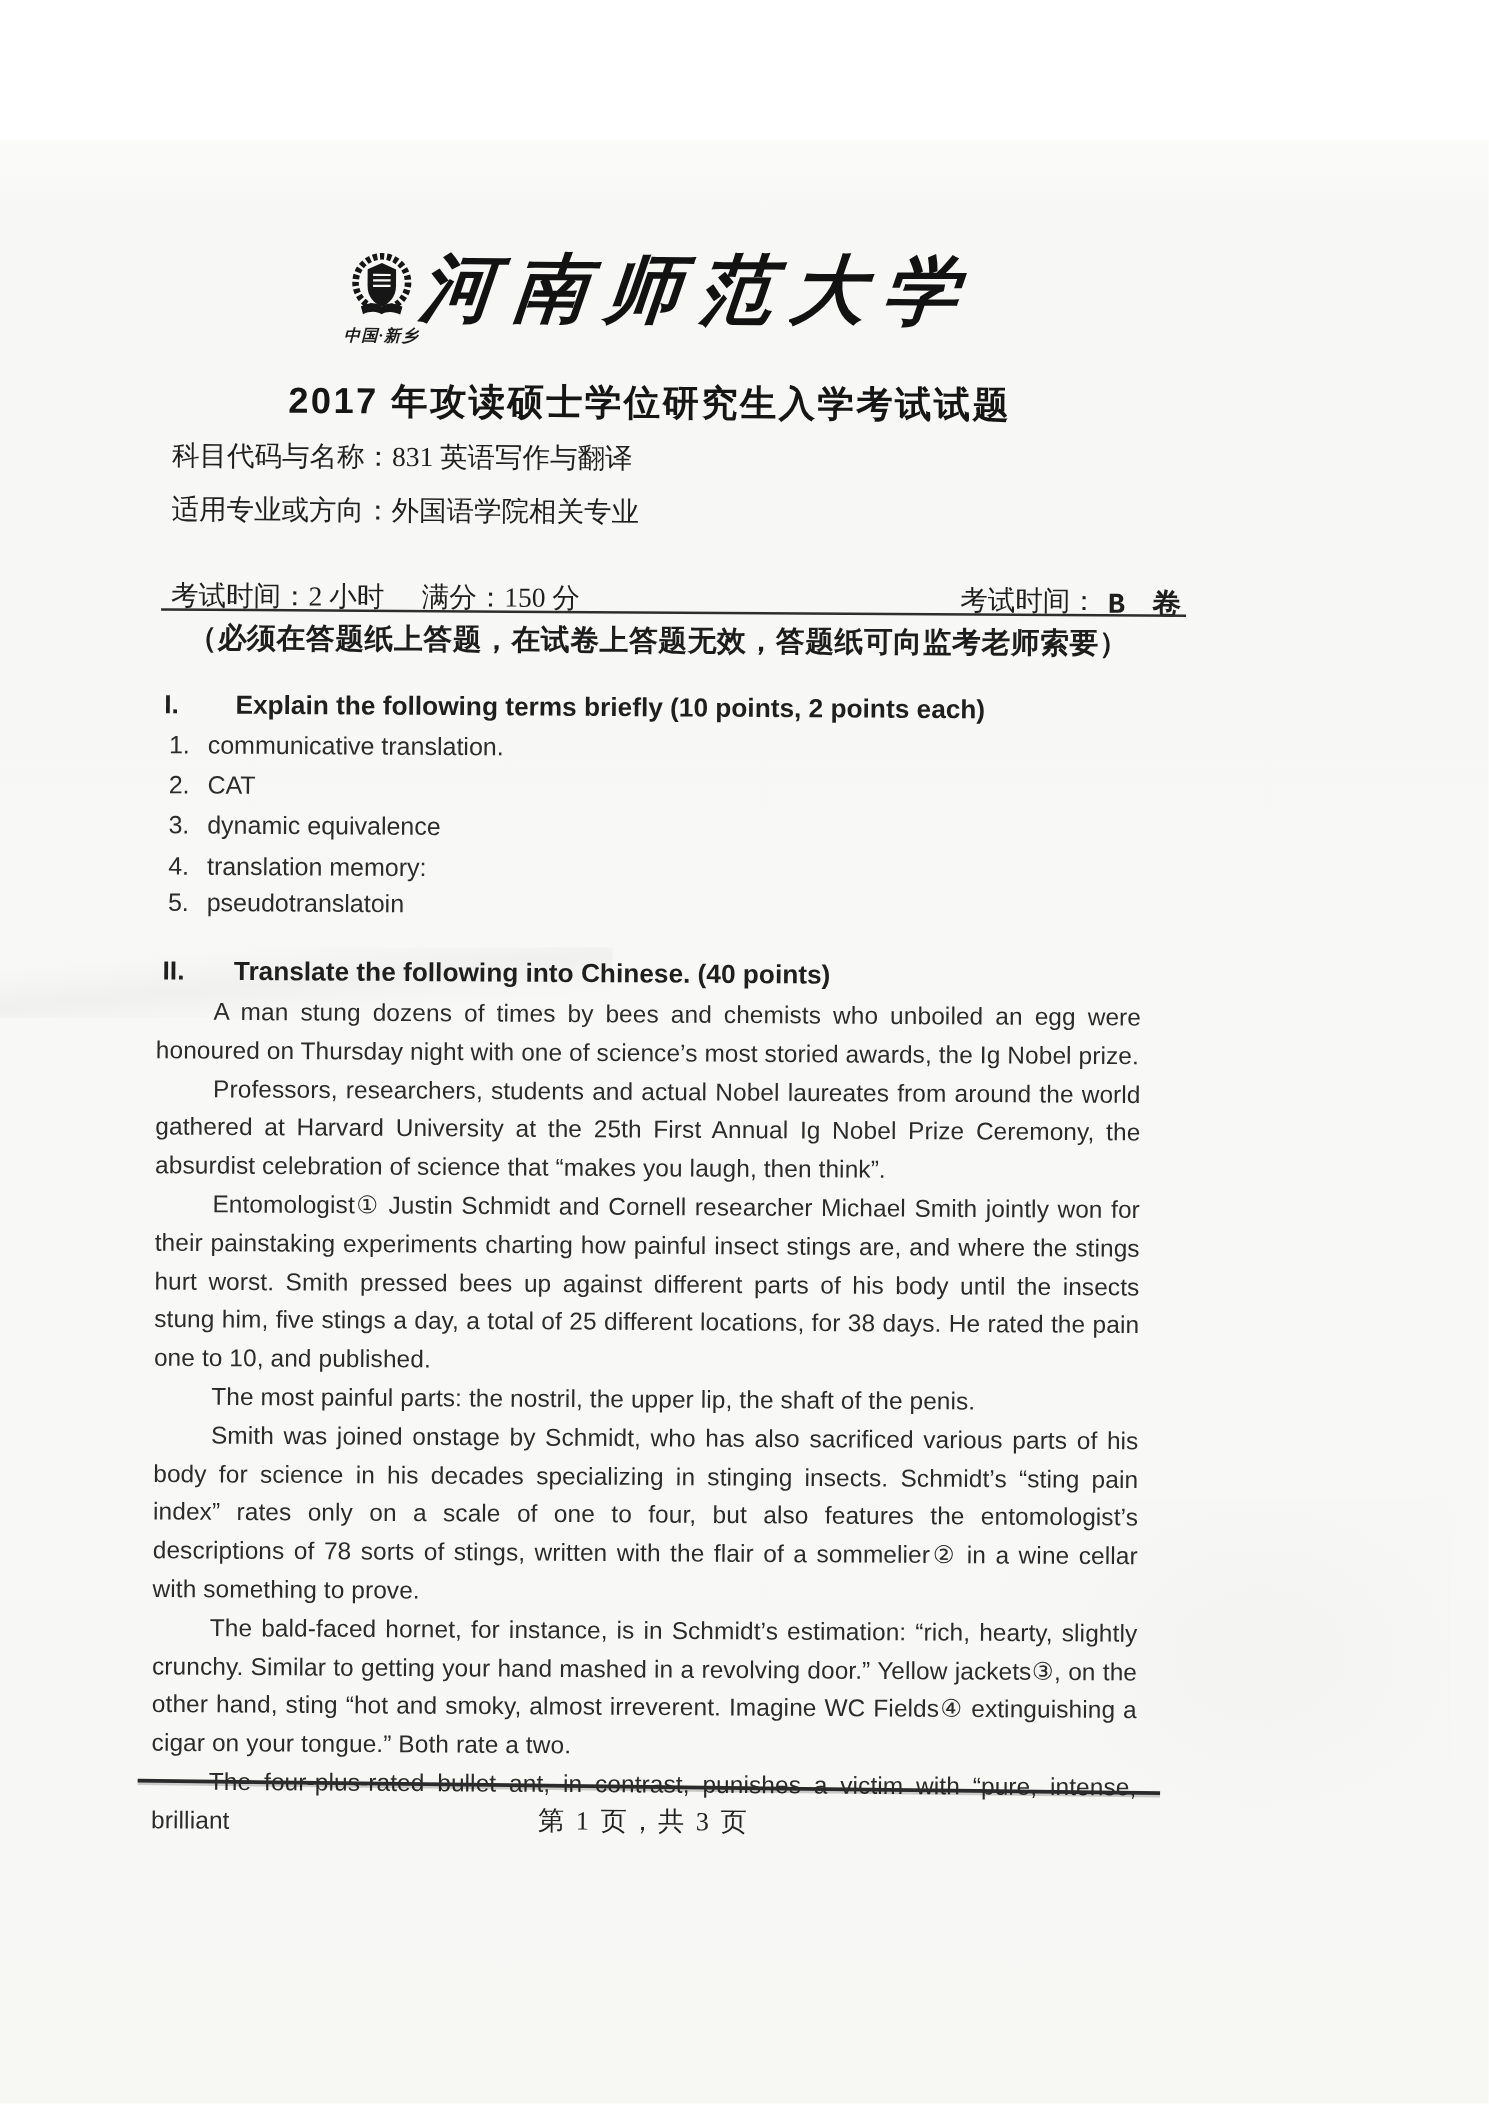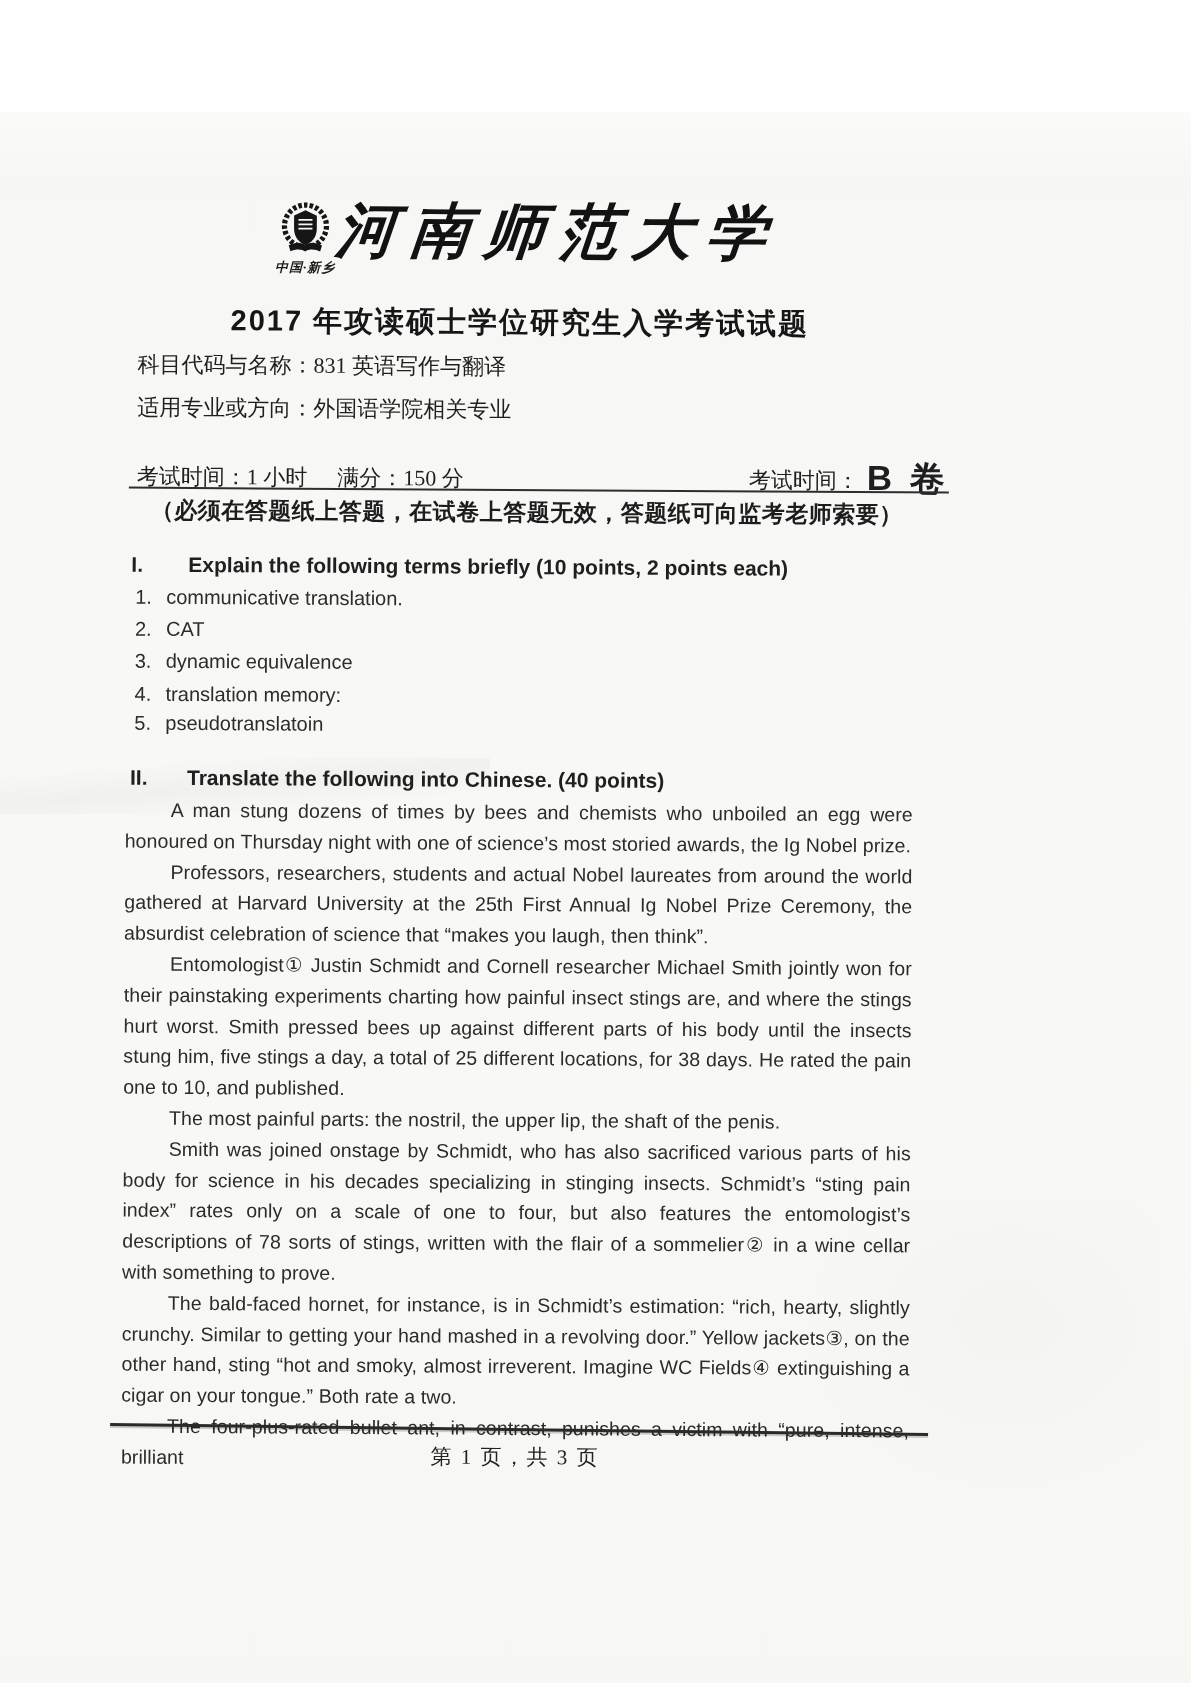--- a/index.html
+++ b/index.html
@@ -32,21 +32,21 @@
     font-weight:bold;font-size:29px;letter-spacing:2px;color:#161616;
     font-family:"Liberation Sans",sans-serif;white-space:nowrap;
   }
   .meta-line{position:absolute;left:138px;font-family:"Liberation Serif",serif;
     font-size:22px;color:#1f1f1f;white-space:nowrap;}
   .meta-subject{top:352px;}
   .meta-major{top:395px;}
   .meta-exam{top:440px;width:812px;display:flex;align-items:baseline;}
   .meta-score{margin-left:30px;margin-top:24px;}
   .meta-paperno{margin-left:auto;margin-right:0px;display:flex;align-items:baseline;}
-  .paper-value{font-size:35px;font-weight:bold;font-family:Liberation Sans, sans-serif;
+  .paper-value{font-size:23px;font-weight:bold;font-family:Liberation Mono, monospace;
     margin-left:8px;letter-spacing:4px;position:relative;top:2px;}
   .rule-top{position:absolute;left:130px;top:489px;width:820px;height:2px;background:#2e2e2e;}
   .notice{position:absolute;left:152px;top:497px;width:800px;
     font-family:"Liberation Serif",serif;font-weight:600;font-size:23px;color:#1d1d1d;
     letter-spacing:0.5px;white-space:nowrap;}
 
   
   .sec-head{position:absolute;left:133px;display:flex;font-weight:bold;font-size:21px;color:#1f1f1f;}
   .sec1-head{top:555px;}
   .sec2-head{top:768px;}
@@ -87,21 +87,21 @@
 
   <div class="exam-title">2017 年攻读硕士学位研究生入学考试试题</div>
 
   <div class="meta-line meta-subject">
     <span>科目代码与名称：</span><span>831 英语写作与翻译</span>
   </div>
   <div class="meta-line meta-major">
     <span>适用专业或方向：</span><span>外国语学院相关专业</span>
   </div>
   <div class="meta-line meta-exam">
-    <span><span>考试时间：</span><span>1 小时</span></span>
+    <span><span>考试时间：</span><span>2 小时</span></span>
     <span class="meta-score"><span>满分：</span><span>150 分</span></span>
     <span class="meta-paperno">
         <span>考试时间：</span>
         <span class="paper-value">B 卷</span>
       </span>
   </div>
 
   <div class="rule-top"></div>
   <div class="notice">（必须在答题纸上答题，在试卷上答题无效，答题纸可向监考老师索要）</div>
 

